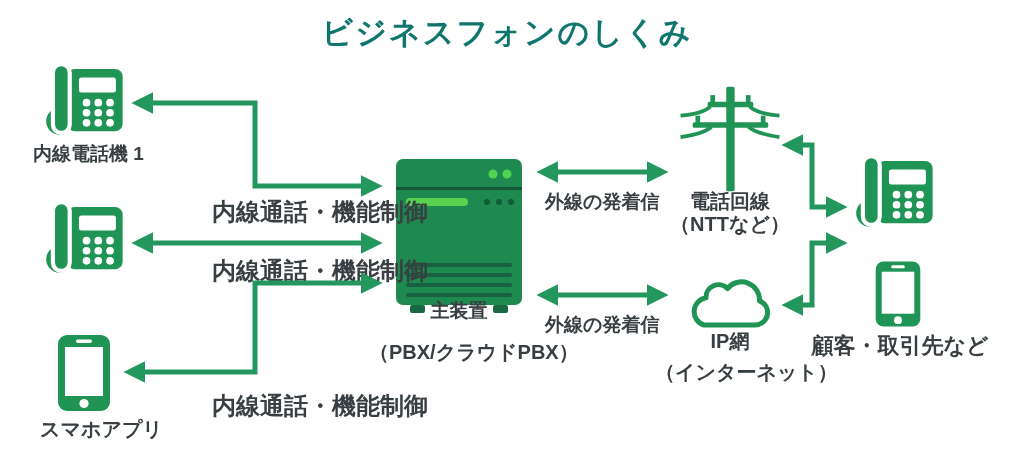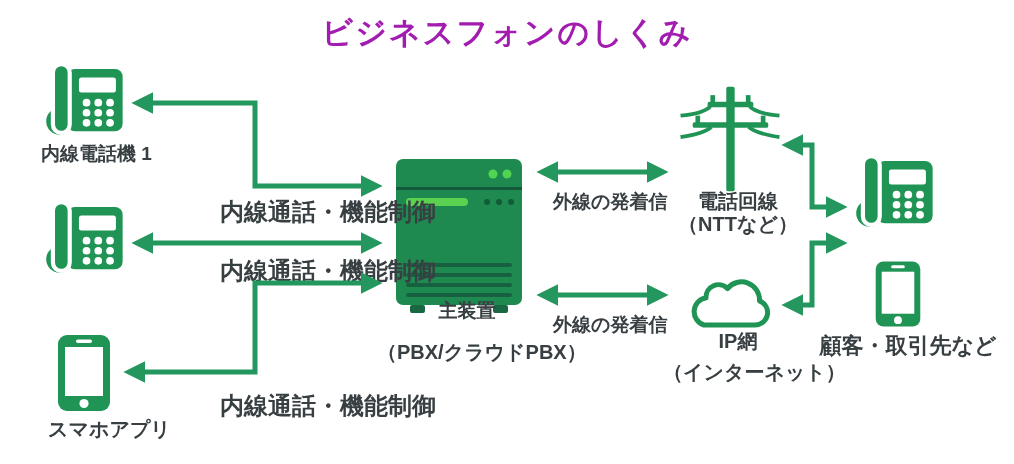--- a/index.html
+++ b/index.html
@@ -2,25 +2,25 @@
 <html><head>
 <meta charset="utf-8">
 <style>
   html,body{margin:0;padding:0;background:#fff;}
   #canvas{
     position:relative;width:1014px;height:464px;background:#ffffff;overflow:hidden;
     font-family:"Liberation Sans","DejaVu Sans",sans-serif;
   }
   .title{
     position:absolute;left:0;top:12px;width:100%;text-align:center;
-    font-size:31px;font-weight:800;letter-spacing:2px;color:#a21caf;
+    font-size:31px;font-weight:800;letter-spacing:2px;color:#0f766e;
   }
   .icon{position:absolute;}
   .icon svg{display:block;width:100%;height:100%;}
-  .lbl{position:absolute;font-weight:700;color:#383f42;white-space:nowrap;margin-left:8px;}
+  .lbl{position:absolute;font-weight:700;color:#383f42;white-space:nowrap;}
   .lbl-c{text-align:center;}
   .node-lbl{font-size:19px;}
   .sub-lbl{font-size:20px;}
   .conn-lbl{font-size:24px;}
   #arrows{position:absolute;left:0;top:0;pointer-events:none;}
 </style>
 </head>
 <body>
 
 <div id="canvas">

